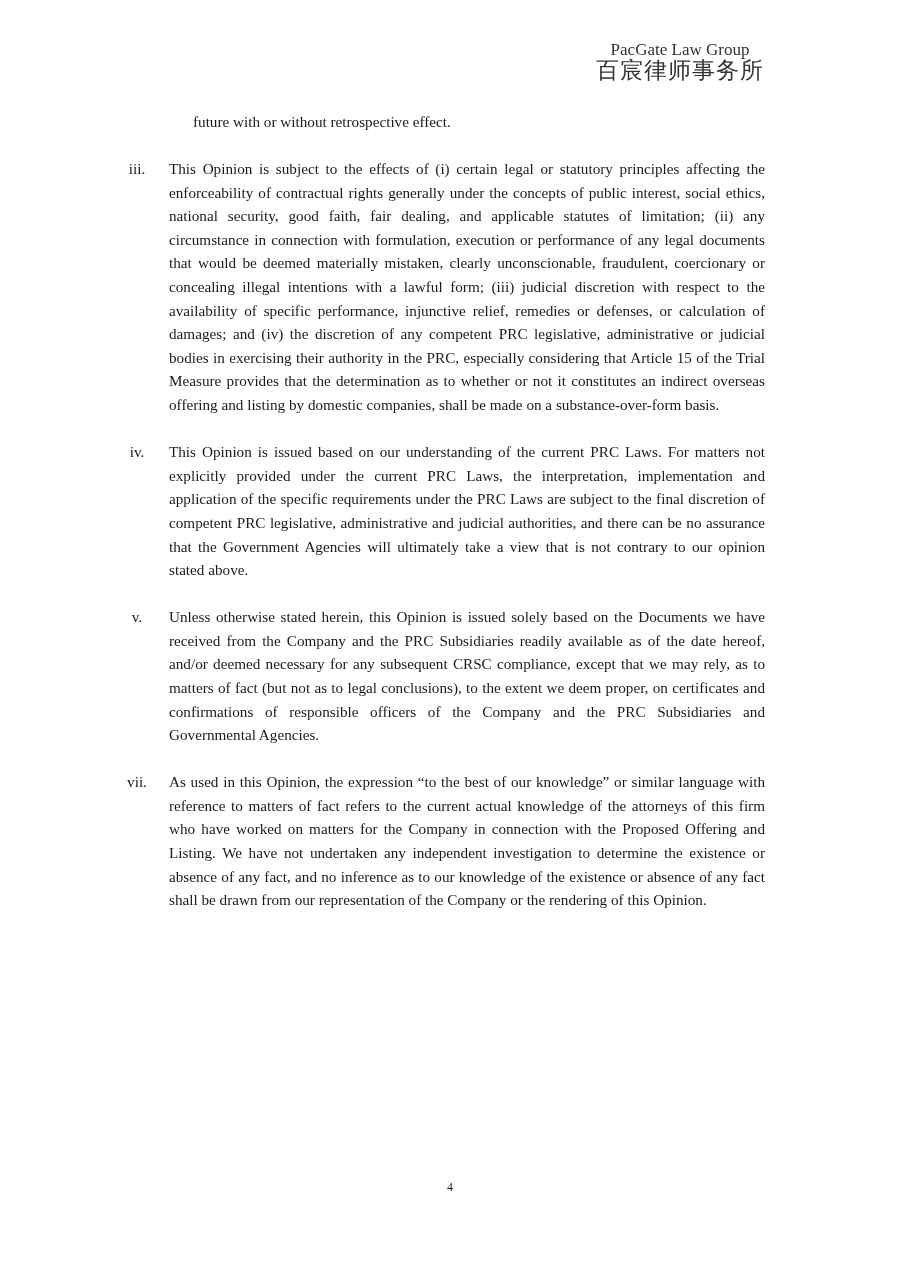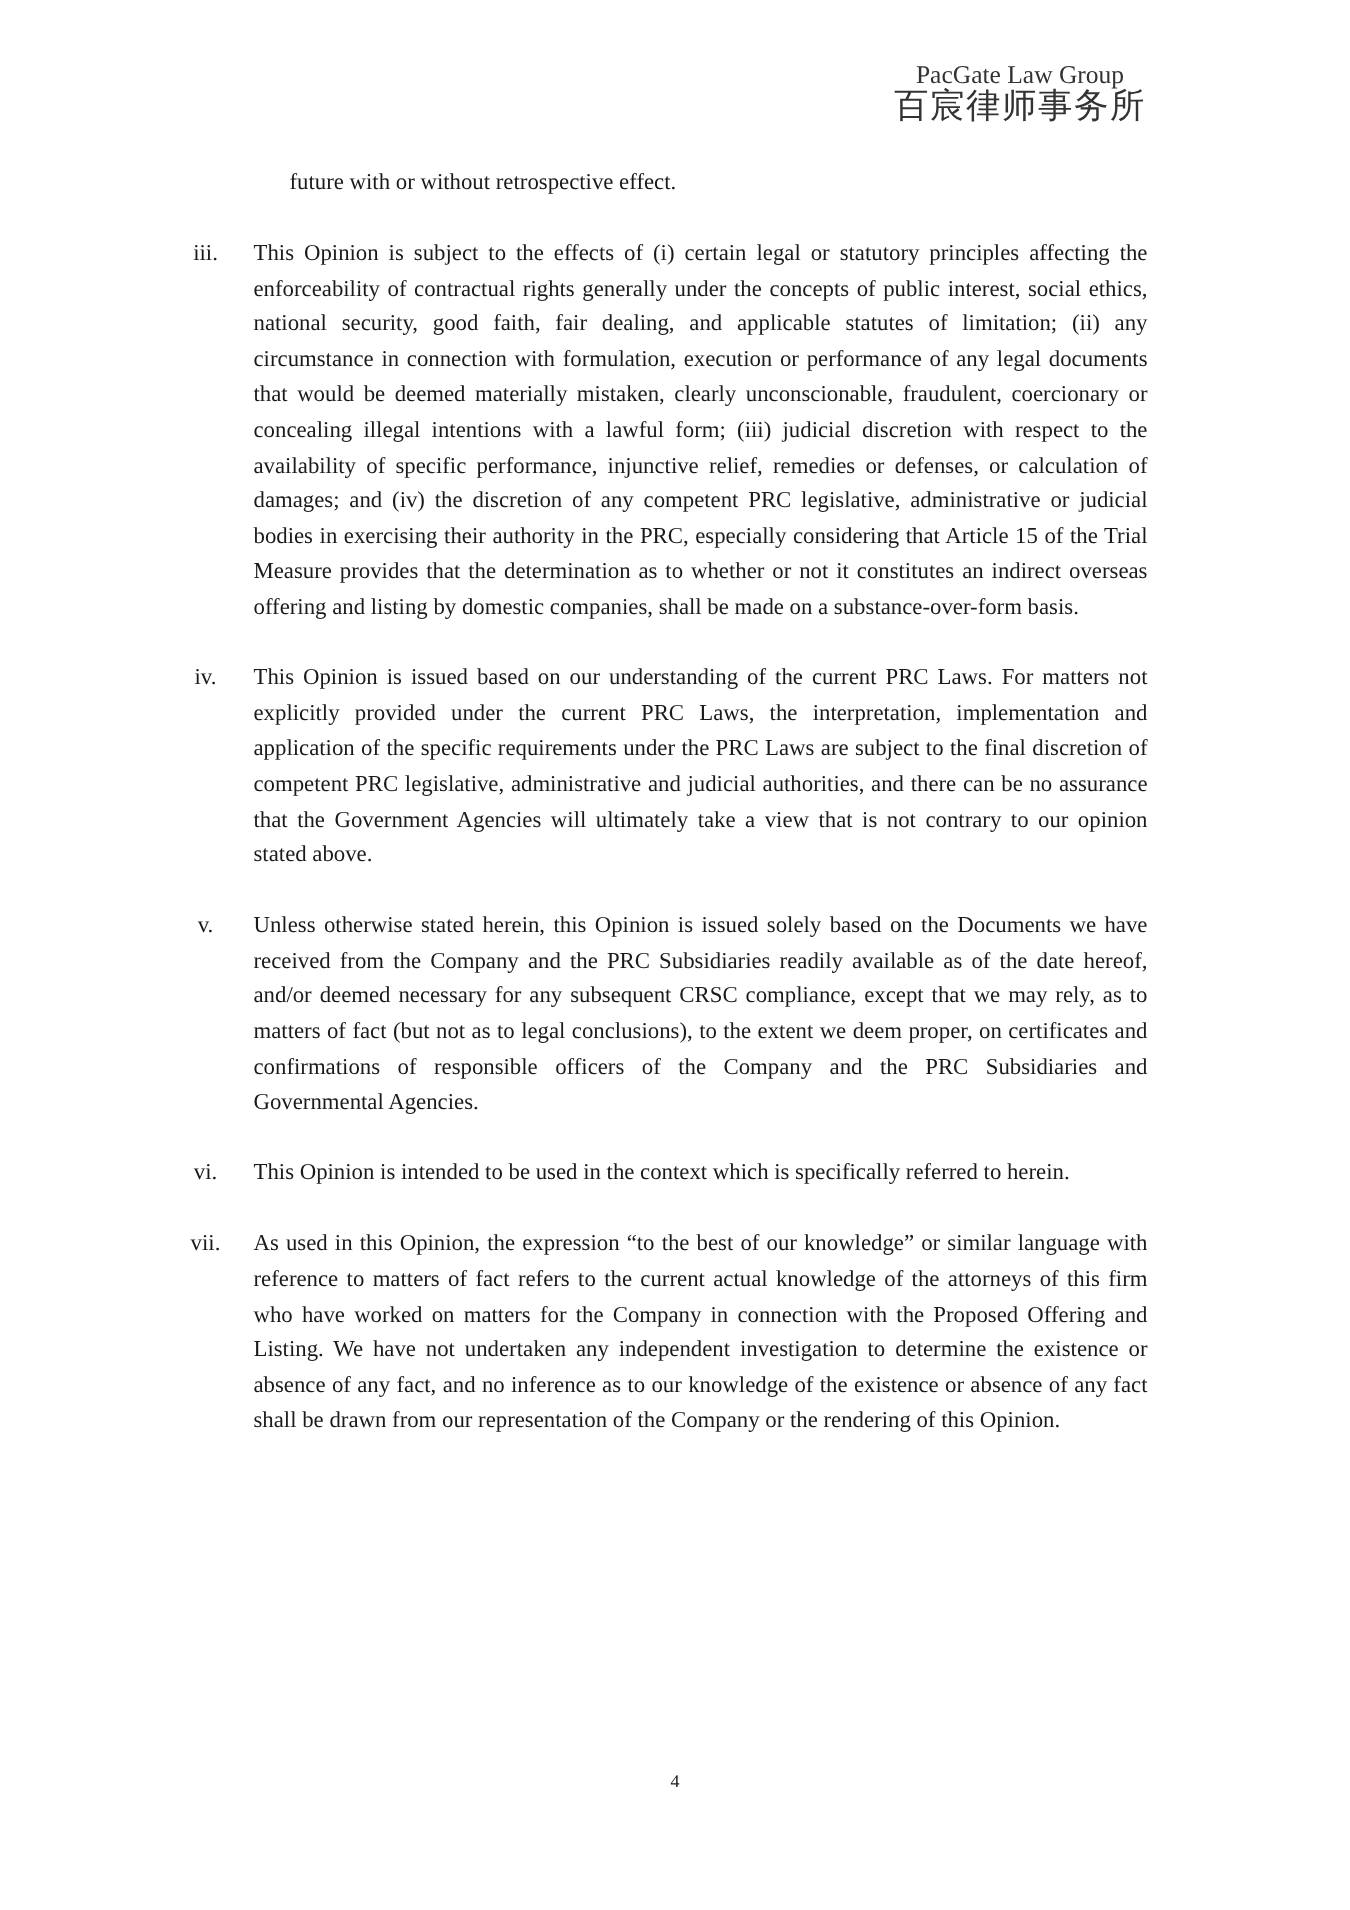--- a/index.html
+++ b/index.html
@@ -34,24 +34,20 @@
   <div class="item">
     <span class="num">iv.</span>
     <div style="white-space: pre-line;">This Opinion is issued based on our understanding of the current PRC Laws.   For matters not explicitly provided under the current PRC Laws, the interpretation, implementation and application of the specific requirements under the PRC Laws are subject to the final discretion of competent PRC legislative, administrative and judicial authorities, and there can be no assurance that the Government Agencies will ultimately take a view that is not contrary to our opinion stated above.</div>
   </div>
 
   <div class="item">
     <span class="num">v.</span>
     <div>Unless otherwise stated herein, this Opinion is issued solely based on the Documents we have received from the Company and the PRC Subsidiaries readily available as of the date hereof, and/or deemed necessary for any subsequent CRSC compliance, except that we may rely, as to matters of fact (but not as to legal conclusions), to the extent we deem proper, on certificates and confirmations of responsible officers of the Company and the PRC Subsidiaries and Governmental Agencies.</div>
   </div>
 
-  <div class="item">
-    <span class="num">vi.</span>
-    <div>This Opinion is intended to be used in the context which is specifically referred to herein.</div>
-  </div>
 
   <div class="item">
     <span class="num">vii.</span>
     <div>As used in this Opinion, the expression “to the best of our knowledge” or similar language with reference to matters of fact refers to the current actual knowledge of the attorneys of this firm who have worked on matters for the Company in connection with the Proposed Offering and Listing. We have not undertaken any independent investigation to determine the existence or absence of any fact, and no inference as to our knowledge of the existence or absence of any fact shall be drawn from our representation of the Company or the rendering of this Opinion.</div>
   </div>
 </div>
 
 <div class="page-num">4</div>
 
 </body></html>

